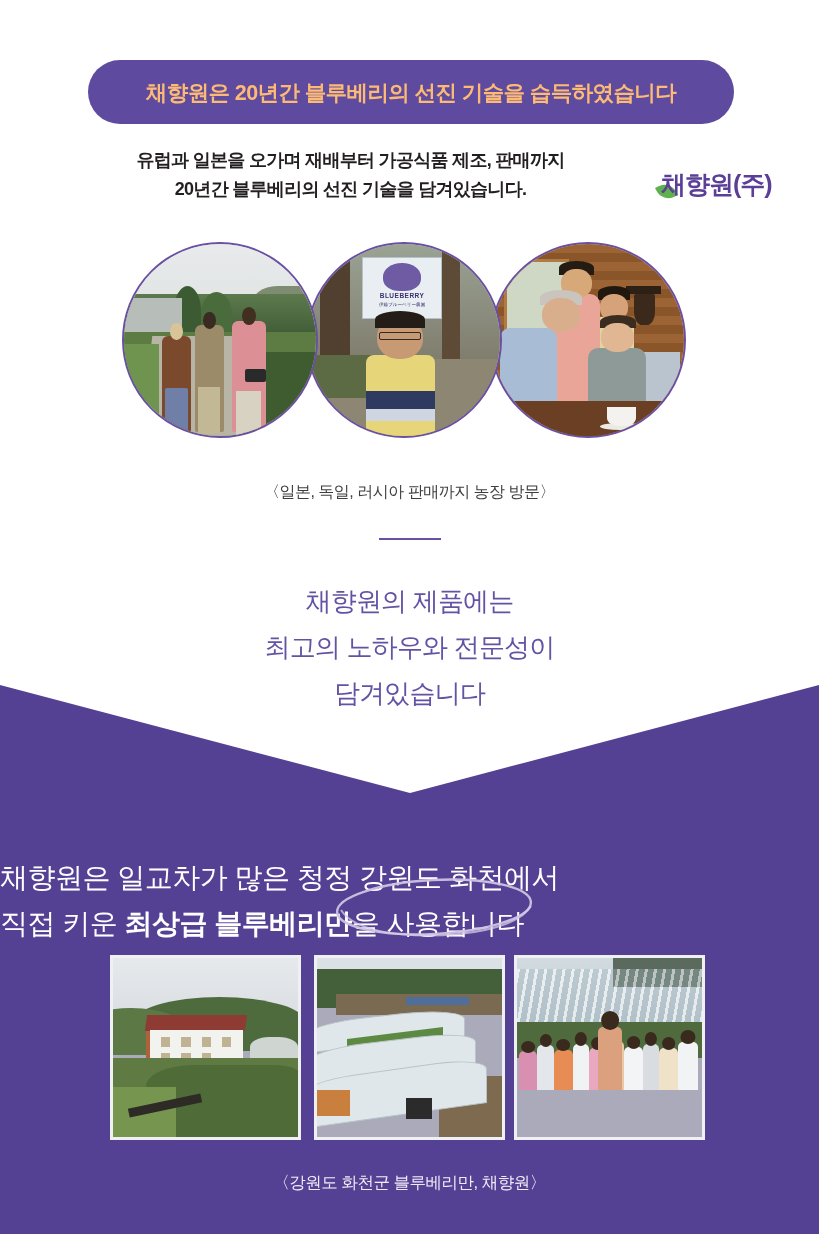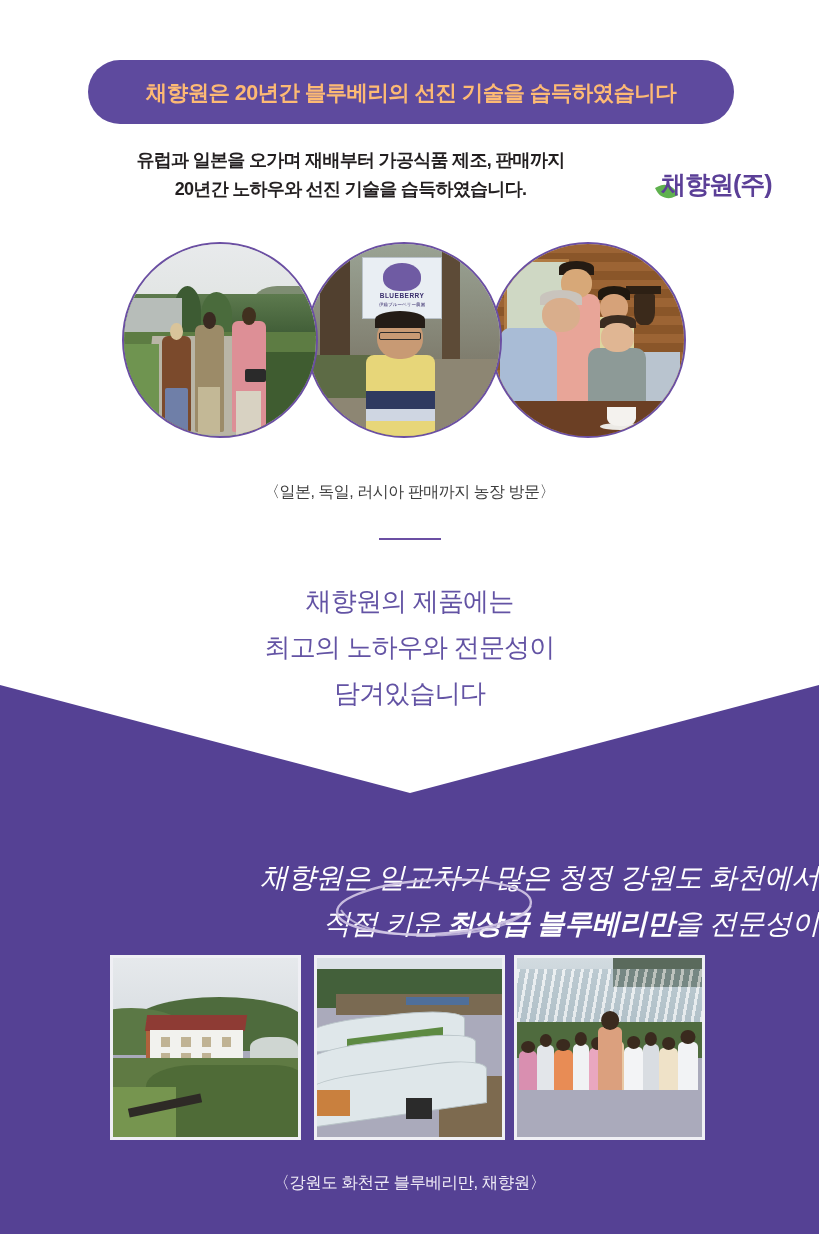--- a/index.html
+++ b/index.html
@@ -211,21 +211,21 @@
   .mid-line{
     display:block; color:#6353A4; font-size:26px; font-weight:400;
     line-height:46px; letter-spacing:-0.8px;
   }
 
   
   .sec2{
     position:absolute; left:0; top:800px; width:819px; height:434px; z-index:4;
   }
   .head2{
-    position:absolute; left:0; top:55px; width:819px; text-align:right;font-style:italic;
+    position:absolute; left:0; top:55px; width:819px; text-align:left;
   }
   .head2-line{
     display:block; color:#ffffff; font-size:28px; line-height:46px;
     letter-spacing:-0.5px; white-space:nowrap;
   }
   .head2-line .bold{ font-weight:700; }
   .circ-mark{
     position:absolute; left:327px; top:876px; width:215px; height:62px;
     z-index:7; pointer-events:none;
   }
@@ -329,21 +329,21 @@
   <div class="sec-purple-top"></div>
 
   <div class="sec-white"></div>
 
   <div class="pill">
     <span class="pill-text">채향원은 20년간 블루베리의 선진 기술을 습득하였습니다</span>
   </div>
 
   <div class="intro">
     <span class="intro-line">유럽과 일본을 오가며 재배부터 가공식품 제조, 판매까지</span>
-    <span class="intro-line">20년간 노하우와 선진 기술을 습득하였습니다.</span>
+    <span class="intro-line">20년간 블루베리의 선진 기술을 담겨있습니다.</span>
   </div>
 
   <div class="logo">
     <span class="logo-leaf"></span>
     <span class="logo-text">채향원(주)</span>
   </div>
 
   <div class="circles">
 
     <div class="circ c1">
@@ -425,21 +425,21 @@
 
   <div class="mid">
     <span class="mid-line">채향원의 제품에는</span>
     <span class="mid-line">최고의 노하우와 전문성이</span>
     <span class="mid-line">담겨있습니다</span>
   </div>
 
   <div class="sec2">
     <div class="head2">
       <span class="head2-line">채향원은 일교차가 많은 청정 강원도 화천에서</span>
-      <span class="head2-line"><span>직접 키운 </span><span class="bold">최상급 블루베리만</span><span>을 전문성이</span></span>
+      <span class="head2-line"><span>직접 키운 </span><span class="bold">최상급 블루베리만</span><span>을 사용합니다</span></span>
     </div>
   </div>
 
   <svg class="circ-mark" viewBox="0 0 215 62">
     <ellipse cx="107" cy="31" rx="97" ry="27" fill="none" stroke="#cdc2e2" stroke-width="2.4" transform="rotate(-3 107 31)" opacity="0.95"></ellipse>
     <path d="M14 34 C28 56 78 63 132 58 C170 54 196 44 204 30" fill="none" stroke="#d6cde8" stroke-width="2" opacity="0.75"></path>
   </svg>
 
   <div class="photos">
 

